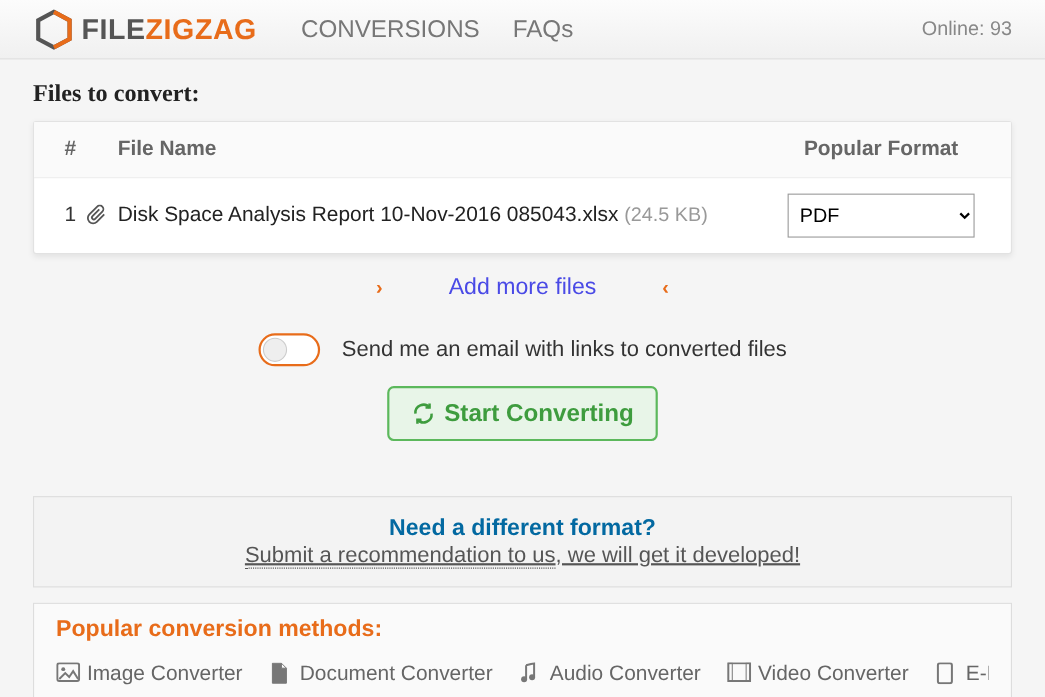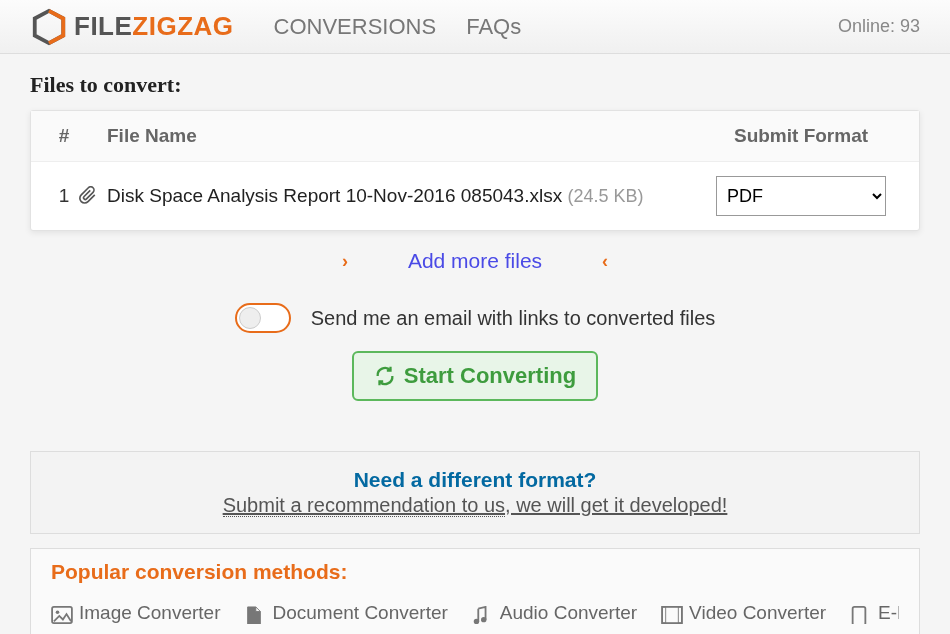--- a/index.html
+++ b/index.html
@@ -32,21 +32,21 @@
 .toggle-knob { width: 22px; height: 22px; background: #eee; border: 1px solid #ccc; border-radius: 50%; position: absolute; top: 2px; left: 2px; }
 .start-btn-wrap { display: flex; justify-content: center; margin: 18px 0 50px 0; }
 .start-btn { display: flex; align-items: center; gap: 8px; background: #e8f5e8; border: 2px solid #5cb85c; color: #3e9c3e; font-size: 22px; font-weight: 700; padding: 10px 20px; border-radius: 6px; cursor: pointer; }
 .box { background: #f3f3f3; border: 1px solid #ddd; margin: 0 0 14px 0; padding: 16px 20px; text-align: center; }
 .box .need { color: #0369a1; font-size: 21px; font-weight: 700; }
 .box .rec { color: #555; font-size: 20px; margin-top: 2px; text-decoration: underline; }
 .box .rec a { color: #555; text-decoration: none; border-bottom: 1px dotted #555; }
 .popular { background: #fafafa; border: 1px solid #ddd; padding: 11px 20px 10px 20px; text-align: left; }
 .popular-title { color: #e86c1a; font-size: 21px; font-weight: 700; margin-bottom: 18px; }
 .conv-list { display: flex; gap: 24px; color: #666; font-size: 19px; white-space: nowrap; overflow: hidden; }
-.conv-item { display: flex; align-items: flex-end; gap: 6px; }
+.conv-item { display: flex; align-items: flex-start; gap: 6px; }
 .ico { width: 22px; height: 18px; display: inline-block; }
 svg { display: block; }
 </style>
 </head>
 <body>
 
 <div class="header">
   <div class="logo">
     <svg width="38" height="38" viewBox="0 0 40 40">
       <path d="M20 3 L35 11 L35 29 L20 37 L5 29 L5 11 Z" fill="none" stroke="#555" stroke-width="4"></path>
@@ -62,21 +62,21 @@
 </div>
 
 <div class="content">
   <div class="h-title">Files to convert:</div>
 
   <div class="file-panel">
     <div class="file-header">
       <div class="col-num">#</div>
       <div class="col-icon"></div>
       <div class="col-name">File Name</div>
-      <div class="col-target">Submit Format</div>
+      <div class="col-target">Popular Format</div>
     </div>
     <div class="file-row">
       <div class="col-num">1</div>
       <div class="col-icon">
         <svg width="18" height="20" viewBox="0 0 24 24">
             <path d="M21 10.5 L12 19.5 C9.5 22 5.5 22 3 19.5 C0.5 17 0.5 13 3 10.5 L12.5 1 C14.2 -0.7 17 -0.7 18.7 1 C20.4 2.7 20.4 5.5 18.7 7.2 L10 15.9 C9.1 16.8 7.7 16.8 6.8 15.9 C5.9 15 5.9 13.6 6.8 12.7 L15 4.5" fill="none" stroke="#555" stroke-width="2.2"></path>
           </svg>
       </div>
       <div class="col-name">
         <span>Disk Space Analysis Report 10-Nov-2016 085043.xlsx</span>

